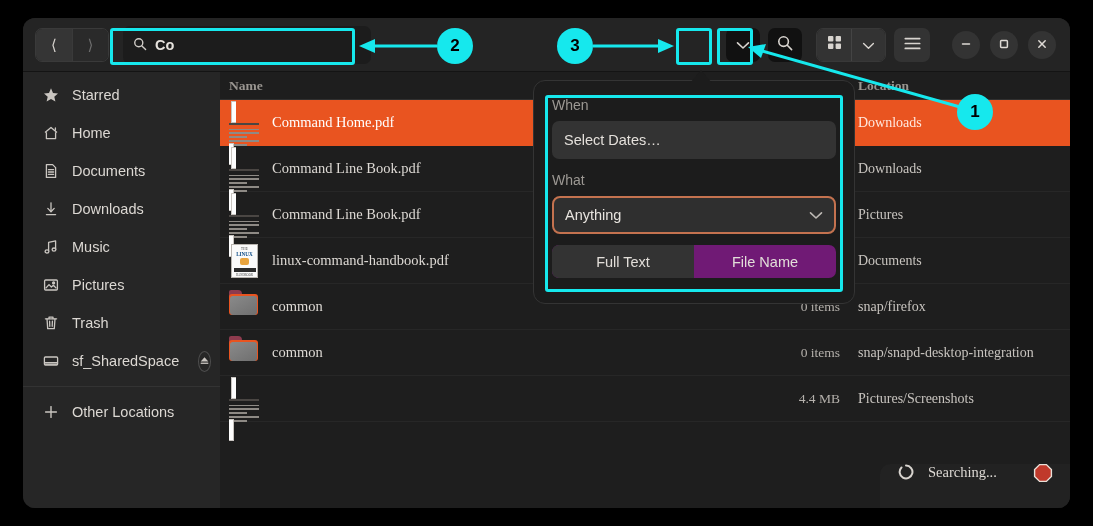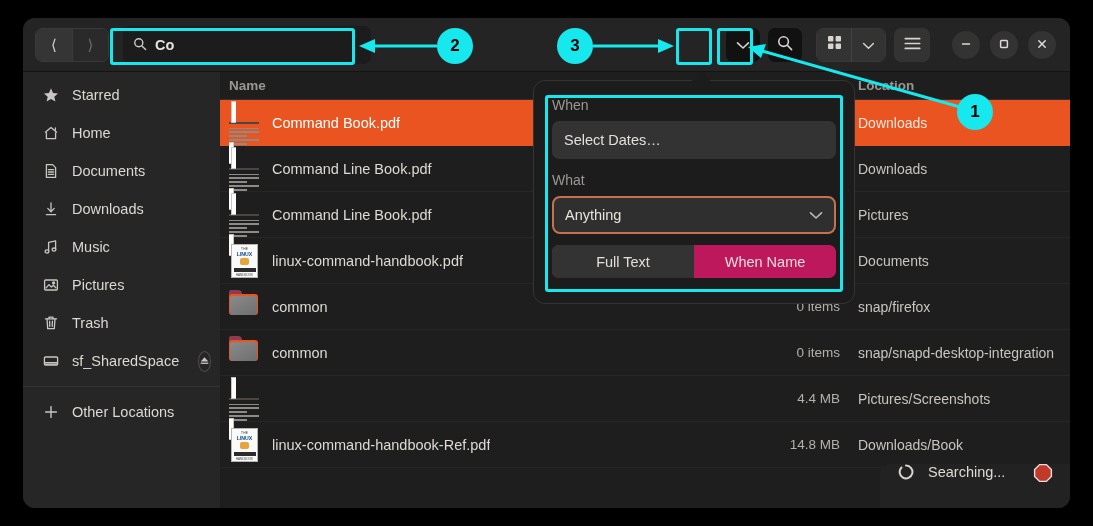--- a/index.html
+++ b/index.html
@@ -150,21 +150,21 @@
     border-radius: 50%;
     display: flex; align-items: center; justify-content: center;
     margin-left: 6px;
     color: #cac6c1;
   }
   .side-sep {
     height: 1px; background: #333;
     margin: 6px 0 6px 0;
   }
 
-  .listarea { flex: 1; background: #1e1e1e; min-width: 0; position: relative; }
+  .listarea { flex: 1; background: #1e1e1e; min-width: 0; position: relative; font-family: Liberation Serif, serif; }
 
   .col-head {
     height: 28px;
     display: flex;
     align-items: center;
     color: #9a9691;
     font-size: 13.5px;
     font-weight: bold;
     border-bottom: 1px solid #303030;
     position: relative;
@@ -277,21 +277,21 @@
     padding: 0 11px;
     color: #e8e4df;
     font-size: 14.5px;
   }
   .seg {
     margin-top: 11px;
     height: 33px;
     display: flex;
     border-radius: 7px;
     overflow: hidden;
-    background: #be185d;
+    background: #701a75;
   }
   .seg > div {
     flex: 1;
     display: flex; align-items: center; justify-content: center;
     color: #e2ded9;
     font-size: 14.5px;
   }
   .seg > div.on { background: #333; }
 
   
@@ -559,21 +559,21 @@
           <div class="ch-name">Name</div>
           <div class="ch-size">Size</div>
           <div class="ch-loc">Location</div>
         </div>
 
         <div class="row selected">
           <div class="cell-name">
             <span class="ficon">
               <span class="pdf-doc"><i class="t"></i><i></i><i></i><i class="s"></i><i></i><i class="s"></i></span>
             </span>
-            <span class="fname">Command Book.pdf</span>
+            <span class="fname">Command Home.pdf</span>
           </div>
           <div class="cell-size"></div>
           <div class="cell-loc">Downloads</div>
         </div>
 
         <div class="row">
           <div class="cell-name">
             <span class="ficon">
               <span class="pdf-doc"><i class="t"></i><i></i><i></i><i class="s"></i><i></i><i class="s"></i></span>
             </span>
@@ -636,36 +636,20 @@
         <div class="row">
           <div class="cell-name">
             <span class="ficon">
               <span class="pdf-doc"><i class="t"></i><i></i><i></i><i class="s"></i><i></i><i class="s"></i></span>
             </span>
           </div>
           <div class="cell-size">4.4 MB</div>
           <div class="cell-loc">Pictures/Screenshots</div>
         </div>
 
-        <div class="row">
-          <div class="cell-name">
-            <span class="ficon">
-              <span class="book">
-                  <span class="bt">THE</span>
-                  <span class="bb">LINUX</span>
-                  <span class="bm"></span>
-                  <span class="bf"></span>
-                  <span class="bl">HANDBOOK</span>
-                </span>
-            </span>
-            <span class="fname">linux-command-handbook-Ref.pdf</span>
-          </div>
-          <div class="cell-size">14.8 MB</div>
-          <div class="cell-loc">Downloads/Book</div>
-        </div>
 
         <div class="toast">
           <span style="color:#d8d4cf;">
             <svg width="16" height="16" viewBox="0 0 16 16" fill="none" stroke="currentColor" stroke-width="2">
                 <path d="M8 1.6 a6.4 6.4 0 1 1 -4.5 1.9" stroke-linecap="round"></path>
               </svg>
           </span>
           <span class="txt">Searching...</span>
           <span class="stopbtn">
             <span>
@@ -695,21 +679,21 @@
           <svg width="14" height="9" viewBox="0 0 14 9" fill="none" stroke="currentColor" stroke-width="1.6" stroke-linecap="round" stroke-linejoin="round">
               <polyline points="1.5,1.8 7,7 12.5,1.8"></polyline>
             </svg>
         </span>
       </div>
       <div class="seg">
         <div class="on">
           <span>Full Text</span>
         </div>
         <div>
-          <span>When Name</span>
+          <span>File Name</span>
         </div>
       </div>
     </div>
   </div>
 
   <div class="hl" style="left:110px; top:28px; width:245px; height:37px;"></div>
   <div class="hl" style="left:676px; top:28px; width:36px; height:37px;"></div>
   <div class="hl" style="left:717px; top:28px; width:36px; height:37px;"></div>
   <div class="hl" style="left:545px; top:95px; width:298px; height:197px;"></div>
 

